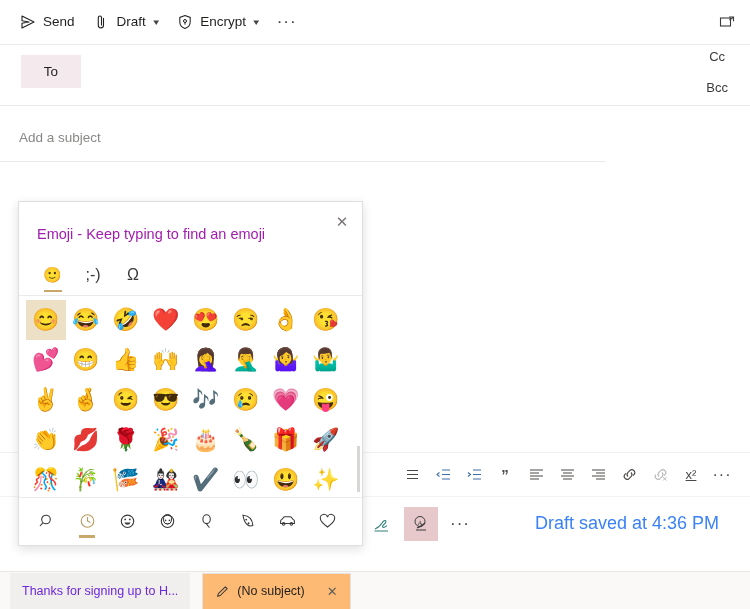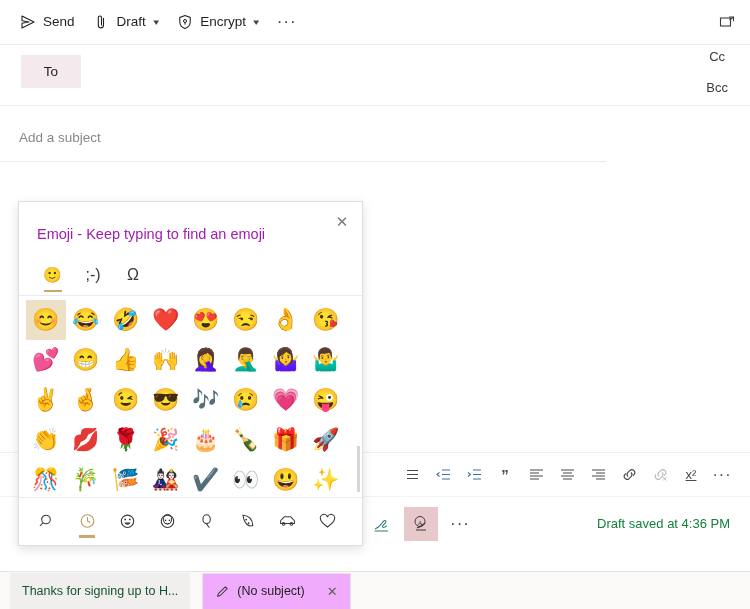--- a/index.html
+++ b/index.html
@@ -122,42 +122,42 @@
     background: #ffffff;
   }
   .act {
     width: 32px; height: 32px; margin-left: 6px;
     display: flex; align-items: center; justify-content: center;
     color: #3b3a39; cursor: pointer;
   }
   .act.highlight { background: #e8c9cb; width: 34px; height: 34px; }
   .act.dots { font-size: 17px; letter-spacing: 1px; color: #3b3a39; }
   .draft {
-    margin-left: auto; margin-right: 20px;
-    font-size: 13px; color: #15803d;
+    margin-left: auto; margin-right: 31px;
+    font-size: 18px; color: #3b82f6;
   }
 
   
   .taskbar {
     position: absolute; left: 0; top: 571px;
     width: 750px; height: 38px;
     background: #faf9f8;
     border-top: 1px solid #e8e6e4;
     display: flex; align-items: center;
   }
   .task {
     margin-left: 10px; height: 36px;
     display: flex; align-items: center;
     padding: 0 12px;
-    font-size: 12.5px; color: #14532d;
+    font-size: 12.5px; color: #6d28d9;
     background: #f0efee; cursor: pointer;
     max-width: 196px;
   }
   .task.active {
-    background: #f0abfc; color: #201f1e;
+    background: #fdba74; color: #201f1e;
     border: 1px solid #e5e3e1; border-bottom: none;
     margin-left: 12px;
   }
   .task .pen { margin-right: 7px; display: flex; }
   .task .tlabel { overflow: hidden; text-overflow: ellipsis; white-space: nowrap; }
   .task .tclose { margin-left: 22px; color: #605e5c; font-size: 13px; }
   .wm {
     position: absolute; right: 8px; top: 576px;
     background: #118a53; color: #ffffff;
     font-family: "DejaVu Sans", sans-serif;

